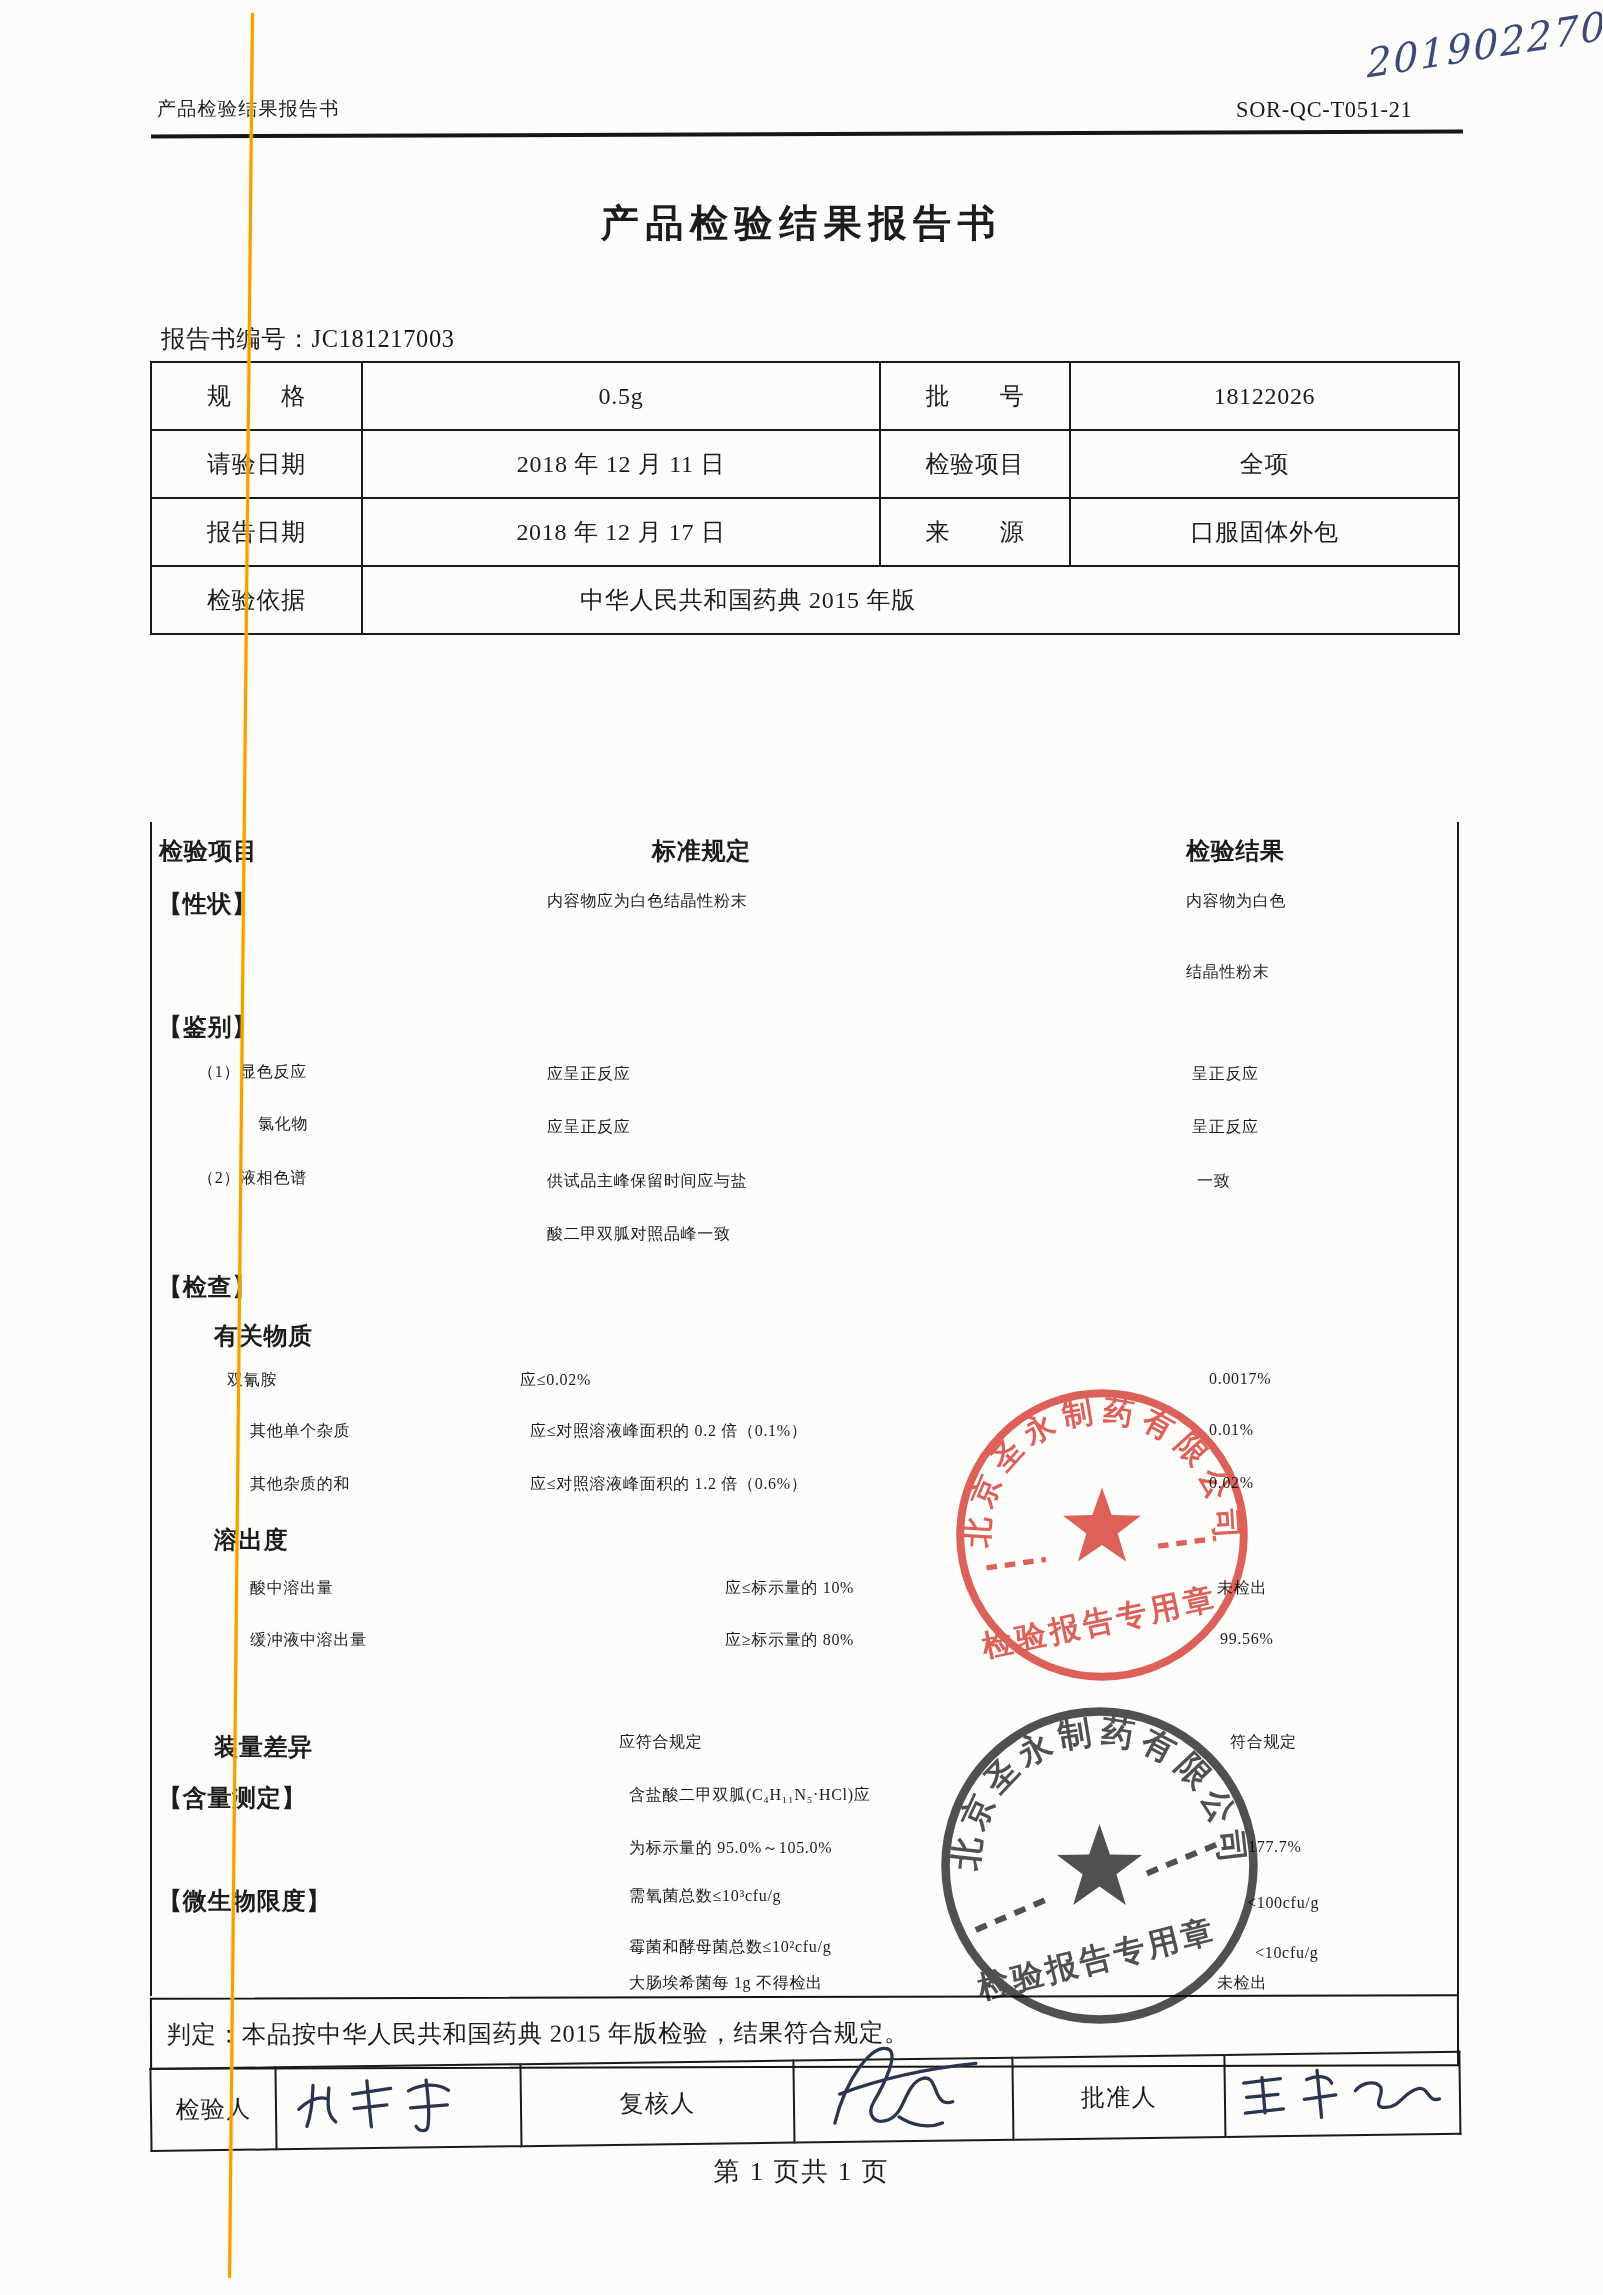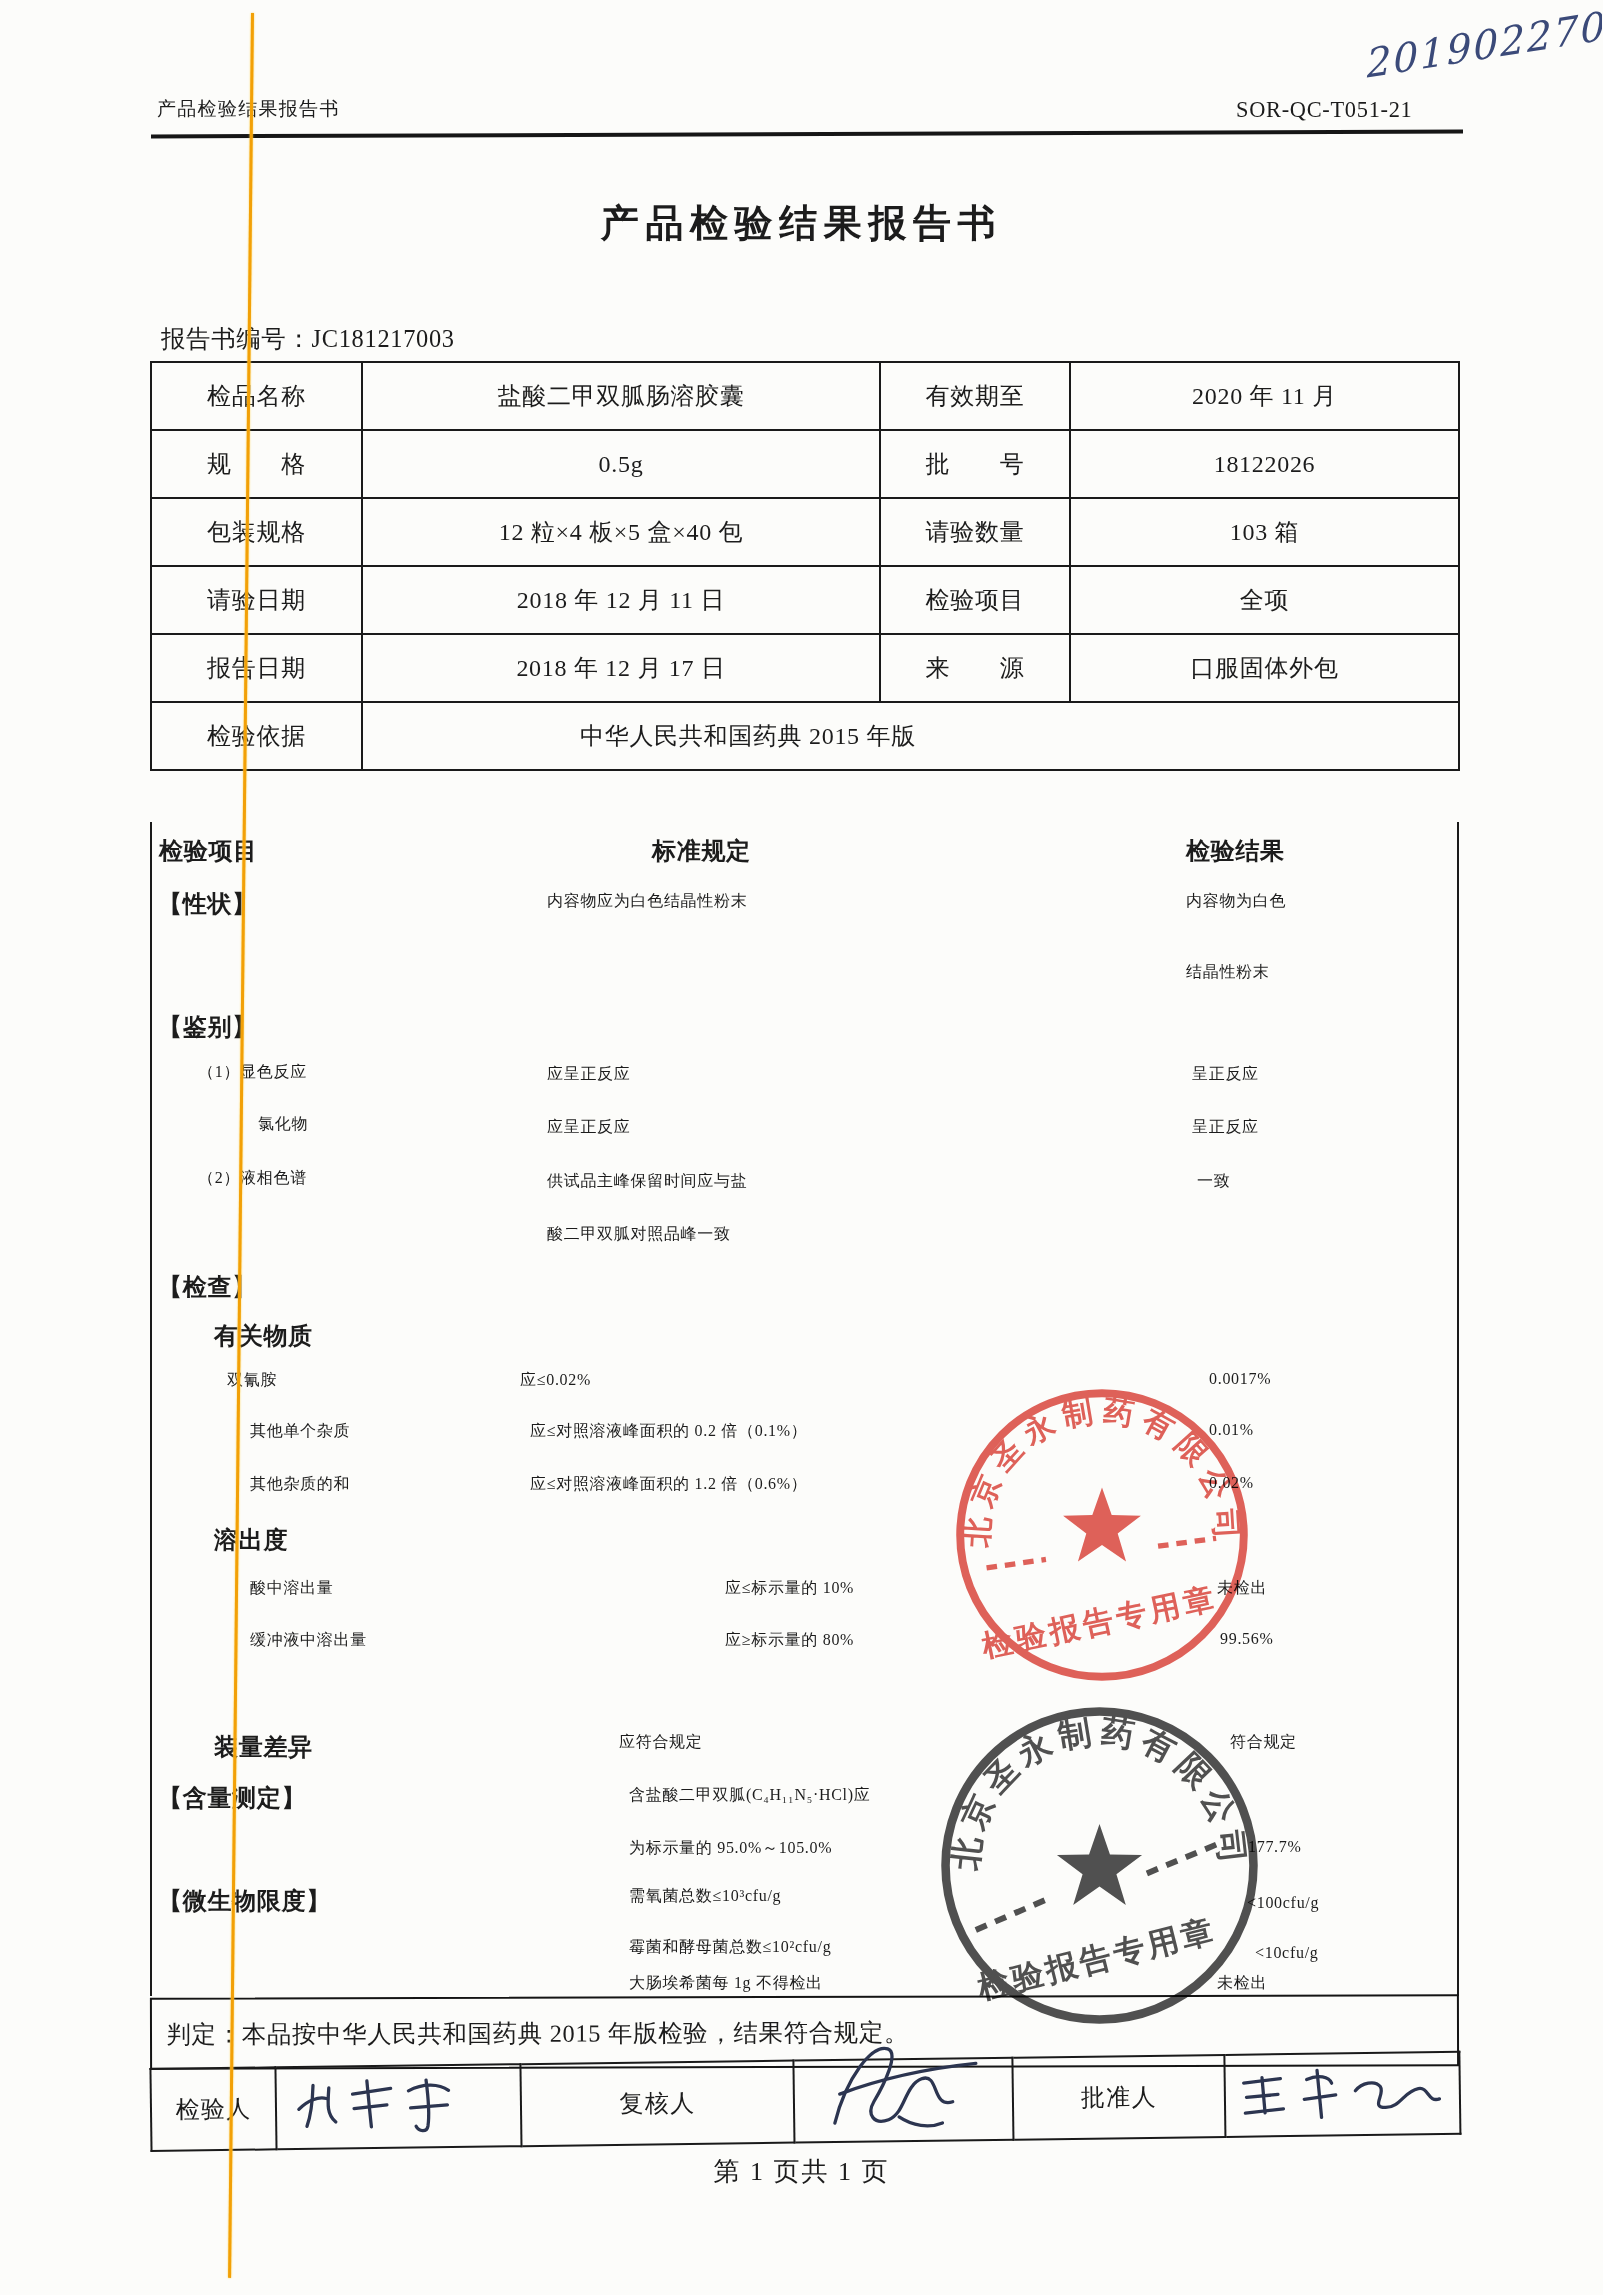--- a/index.html
+++ b/index.html
@@ -59,37 +59,25 @@
   </div>
 
   <table class="info">
     <colgroup>
         <col style="width:211px">
         <col style="width:518px">
         <col style="width:190px">
         <col style="width:389px">
       </colgroup>
     <tbody>
-        <tr>
-      <td>检品名称</td>
-      <td>盐酸二甲双胍肠溶胶囊</td>
-      <td>有效期至</td>
-      <td>2020 年 11 月</td>
-    </tr>
     <tr>
       <td>规　　格</td>
       <td>0.5g</td>
       <td>批　　号</td>
       <td>18122026</td>
-    </tr>
-    <tr>
-      <td>包装规格</td>
-      <td>12 粒×4 板×5 盒×40 包</td>
-      <td>请验数量</td>
-      <td>103 箱</td>
     </tr>
     <tr>
       <td>请验日期</td>
       <td>2018 年 12 月 11 日</td>
       <td>检验项目</td>
       <td>全项</td>
     </tr>
     <tr>
       <td>报告日期</td>
       <td>2018 年 12 月 17 日</td>

